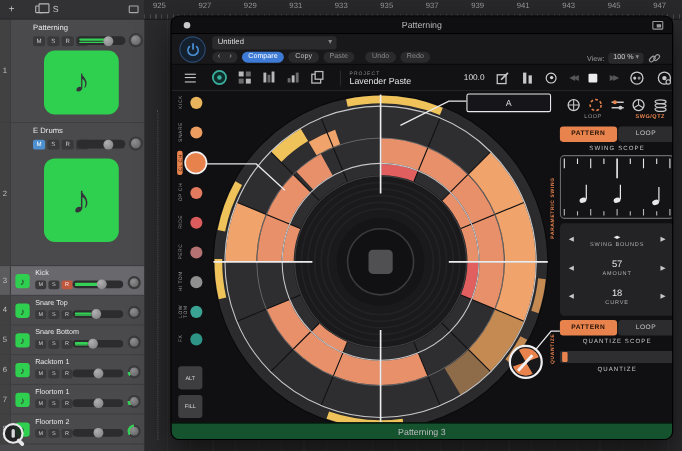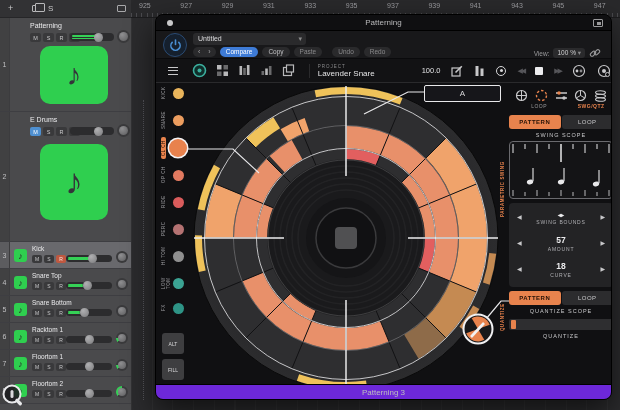--- a/index.html
+++ b/index.html
@@ -111,31 +111,31 @@
   .rlabels .ll{width:58%;text-align:center;color:#9A9A9C;}
   .rlabels .lr{width:42%;text-align:center;color:#E8834D;font-weight:bold;}
   .tabs{display:flex;gap:1px;margin-top:4px;height:14px;}
   .tab{flex:1;border-radius:3px;font-size:6px;display:flex;align-items:center;justify-content:center;
     background:#2C2C2E;color:#C8C8CA;letter-spacing:.5px;}
   .tab.active{background:#E8834D;color:#241106;font-weight:bold;}
   .seclab{text-align:center;font-size:5.5px;letter-spacing:1px;color:#C8C8CA;margin-top:3px;height:8px;}
   #scopebox{margin-top:1px;height:58px;background:#141416;border:1px solid #6A6A6E;border-radius:4px;position:relative;}
   #stepperbox{margin-top:4px;background:#232325;border-radius:4px;padding:3px 4px;}
   .steprow{position:relative;height:26px;text-align:center;}
-  .steprow .val{font-size:8.5px;color:#ECECEE;font-weight:bold;padding-top:3px;}
+  .steprow .val{font-size:8.5px;color:#ECECEE;font-weight:normal;padding-top:3px;}
   .steprow .val.sm{font-size:6px;padding-top:5px;}
   .steprow .lab{font-size:5px;letter-spacing:.8px;color:#B0B0B4;margin-top:1px;}
   .arrow{position:absolute;top:7px;font-size:6px;color:#C8C8CA;}
   .arrow.l{left:4px;} .arrow.r{right:4px;}
   #qslider{margin-top:3px;height:11px;background:#2E2E30;border-radius:2px;position:relative;}
   #qslider .seg{position:absolute;left:2px;top:1px;bottom:1px;width:5px;background:#E8834D;border-radius:1px;}
   .vlab{position:absolute;writing-mode:vertical-rl;transform:rotate(180deg);font-size:4.5px;
     letter-spacing:.6px;color:#E8834D;font-weight:bold;}
 
-  #pbottom{position:relative;height:16px;background:#6d28d9;border-top:1px solid #000;
+  #pbottom{position:relative;height:16px;background:#14532d;border-top:1px solid #000;
     color:#BDBDBF;font-size:8px;text-align:center;line-height:16px;}
 </style>
 </head>
 <body>
 
 <div id="arrange"></div>
 <div id="dotcol"></div>
 
 <div id="ruler">
     <span class="rnum" style="left: 8px;">925</span>
@@ -372,21 +372,21 @@
           <rect x="5.2" y="4.5" width="2.6" height="6.5" fill="#B8B8BA"></rect>
           <rect x="8.9" y="2" width="2.6" height="9" fill="#6A6A6C"></rect>
       </svg>
       <svg width="13" height="13" viewBox="0 0 13 13">
         <rect x="1.5" y="3.5" width="8" height="8" fill="none" stroke="#B8B8BA" stroke-width="1.2"></rect>
         <rect x="4.5" y="1" width="7" height="7" fill="#121214" stroke="#B8B8BA" stroke-width="1.2"></rect>
       </svg>
     </div>
     <div class="projbox">
       <div class="projlab">PROJECT</div>
-      <div class="projname">Lavender Snare</div>
+      <div class="projname">Lavender Paste</div>
     </div>
     <div class="transgrp">
       <span class="tempo">100.0</span>
       <svg width="12" height="12" viewBox="0 0 12 12">
         <rect x="1" y="3" width="8" height="8" fill="none" stroke="#C8C8CA" stroke-width="1.2"></rect>
         <line x1="4.5" y1="7.5" x2="10.8" y2="1.2" stroke="#C8C8CA" stroke-width="1.6"></line>
       </svg>
       <svg width="11" height="12" viewBox="0 0 11 12">
         <rect x="1.5" y="1" width="3" height="10" fill="#C8C8CA"></rect>
           <rect x="6.5" y="3.5" width="3" height="7.5" fill="#C8C8CA"></rect>

